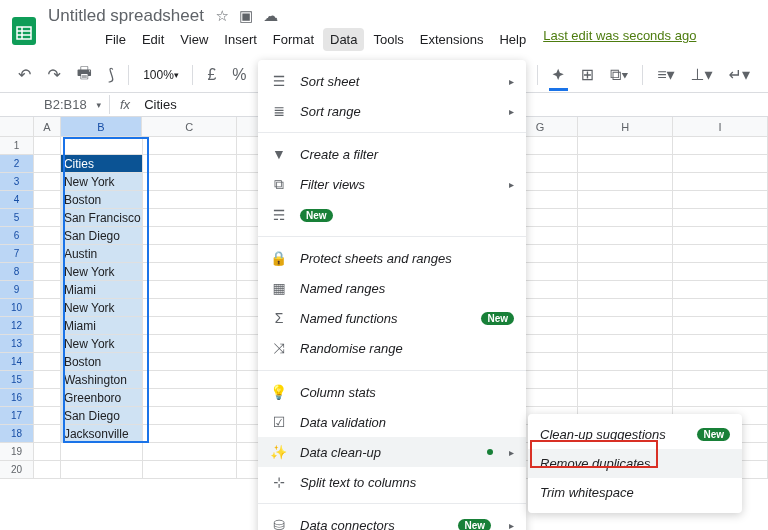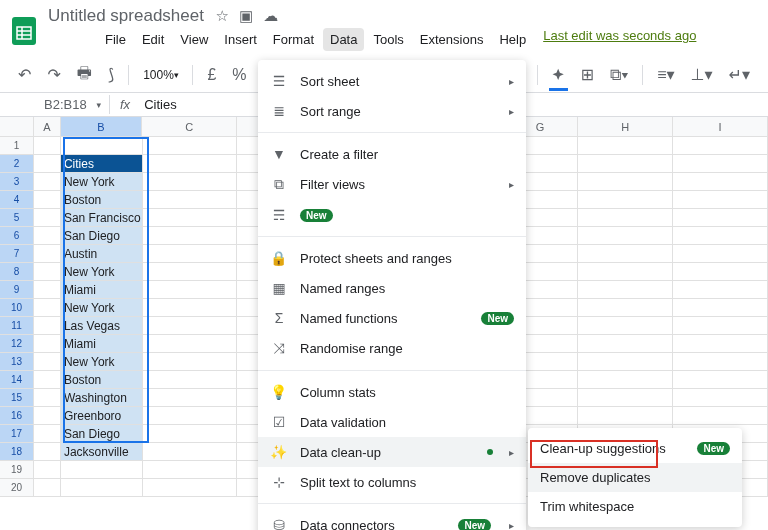--- a/index.html
+++ b/index.html
@@ -54,27 +54,27 @@
   .cell.colH { width: 100px; }
   .cell.colI { width: 100px; }
   
   .selection-border { position: absolute; border: 2px solid #1a73e8; left: 63px; top: 20px; width: 86px; height: 306px; pointer-events: none; }
   
   .menu { position: absolute; background: #fff; box-shadow: 0 2px 10px rgba(0,0,0,0.2); border-radius: 4px; padding: 6px 0; font-size: 13px; z-index: 10; }
   .data-menu { left: 258px; top: 60px; width: 268px; }
   .menu-item { display: flex; align-items: center; padding: 7px 12px; cursor: pointer; gap: 12px; position: relative; }
   .menu-item:hover, .menu-item.hovered { background: #f1f3f4; }
   .menu-icon { width: 18px; text-align: center; color: #5f6368; font-size: 14px; }
-  .menu-label { flex: 1; }
+  .menu-label { flex: 1; font-style: italic; }
   .menu-arrow { color: #5f6368; font-size: 10px; }
   .menu-sep { height: 1px; background: #e8eaed; margin: 6px 0; }
   .badge-new { background: #188038; color: #fff; font-size: 10px; padding: 1px 6px; border-radius: 8px; font-weight: bold; }
   .green-dot { width: 6px; height: 6px; border-radius: 50%; background: #188038; margin-right:4px;}
   
-  .submenu { left: 528px; top: 428px; width: 214px; }
+  .submenu { left: 528px; top: 414px; width: 214px; }
   .highlight-box { position: absolute; border: 2px solid #d93025; left: 530px; top: 440px; width: 128px; height: 28px; pointer-events: none; z-index: 20; }
   
   svg { display: block; }
 </style>
 </head>
 <body>
 
 <div class="header">
   <div class="logo">
     <svg width="32" height="32" viewBox="0 0 32 32">
@@ -248,30 +248,20 @@
         <div class="row-h sel">10</div>
         <div class="cell colA"></div>
         <div class="cell colB sel">New York</div>
         <div class="cell colC"></div>
         <div class="cell pad"></div>
         <div class="cell colG"></div>
         <div class="cell colH"></div>
         <div class="cell colI"></div>
       </div>
       <div class="row">
-        <div class="row-h sel">11</div>
-        <div class="cell colA"></div>
-        <div class="cell colB sel">Las Vegas</div>
-        <div class="cell colC"></div>
-        <div class="cell pad"></div>
-        <div class="cell colG"></div>
-        <div class="cell colH"></div>
-        <div class="cell colI"></div>
-      </div>
-      <div class="row">
         <div class="row-h sel">12</div>
         <div class="cell colA"></div>
         <div class="cell colB sel">Miami</div>
         <div class="cell colC"></div>
         <div class="cell pad"></div>
         <div class="cell colG"></div>
         <div class="cell colH"></div>
         <div class="cell colI"></div>
       </div>
       <div class="row">

